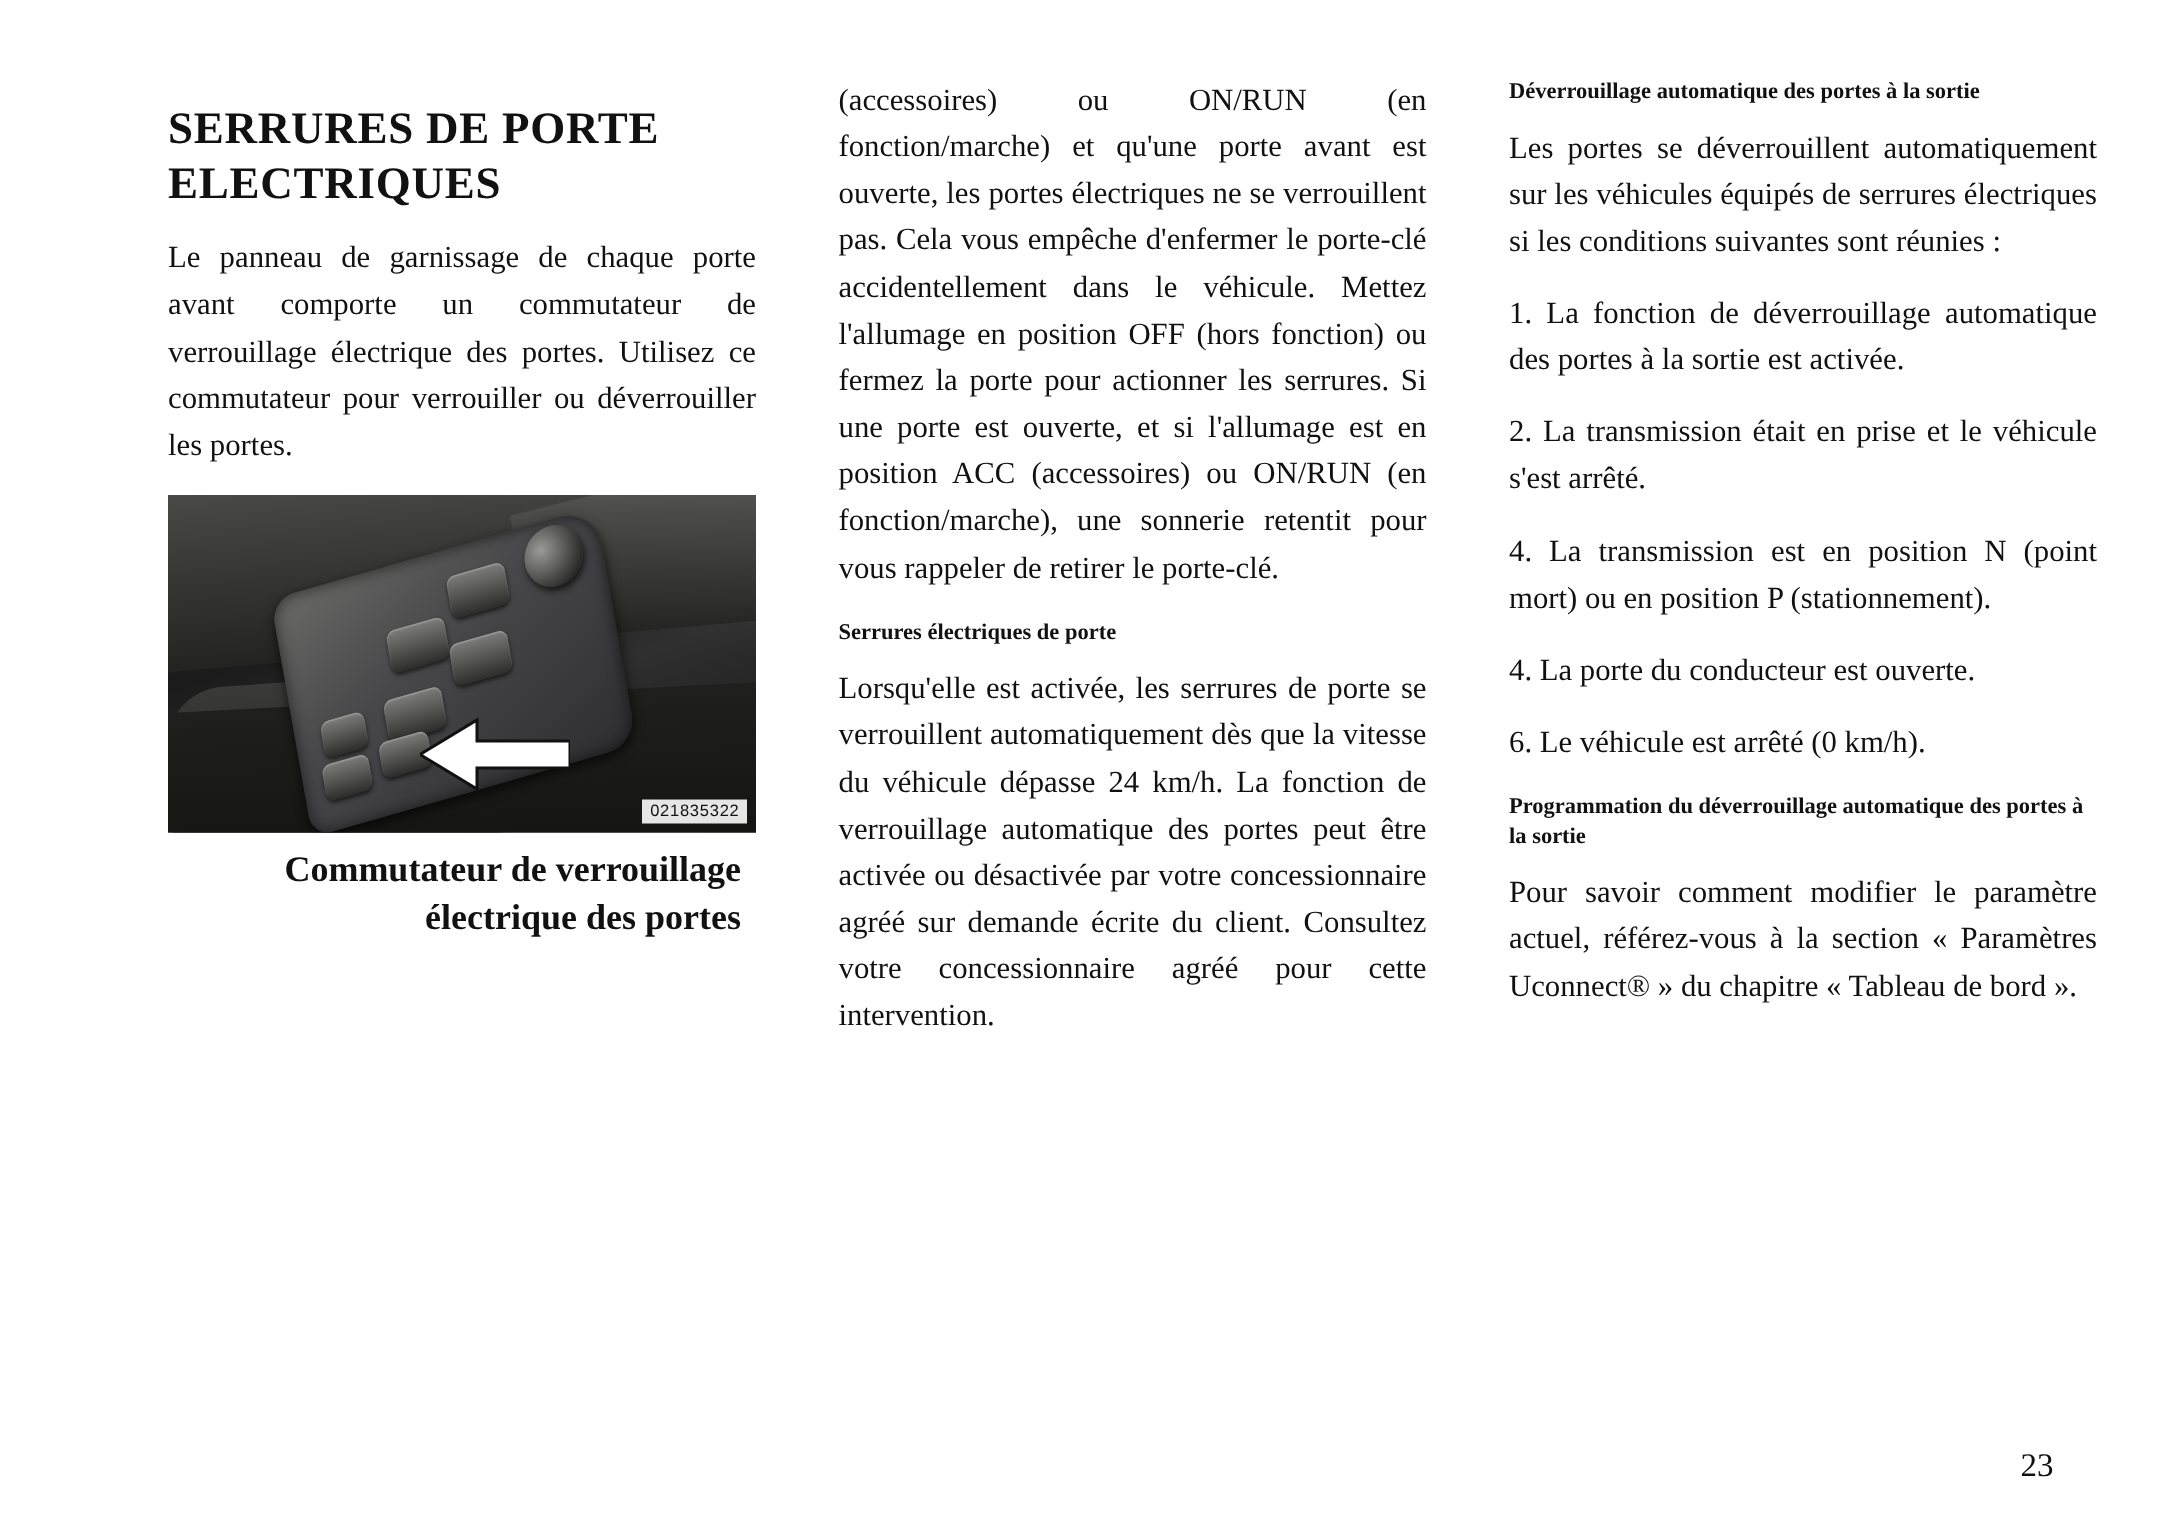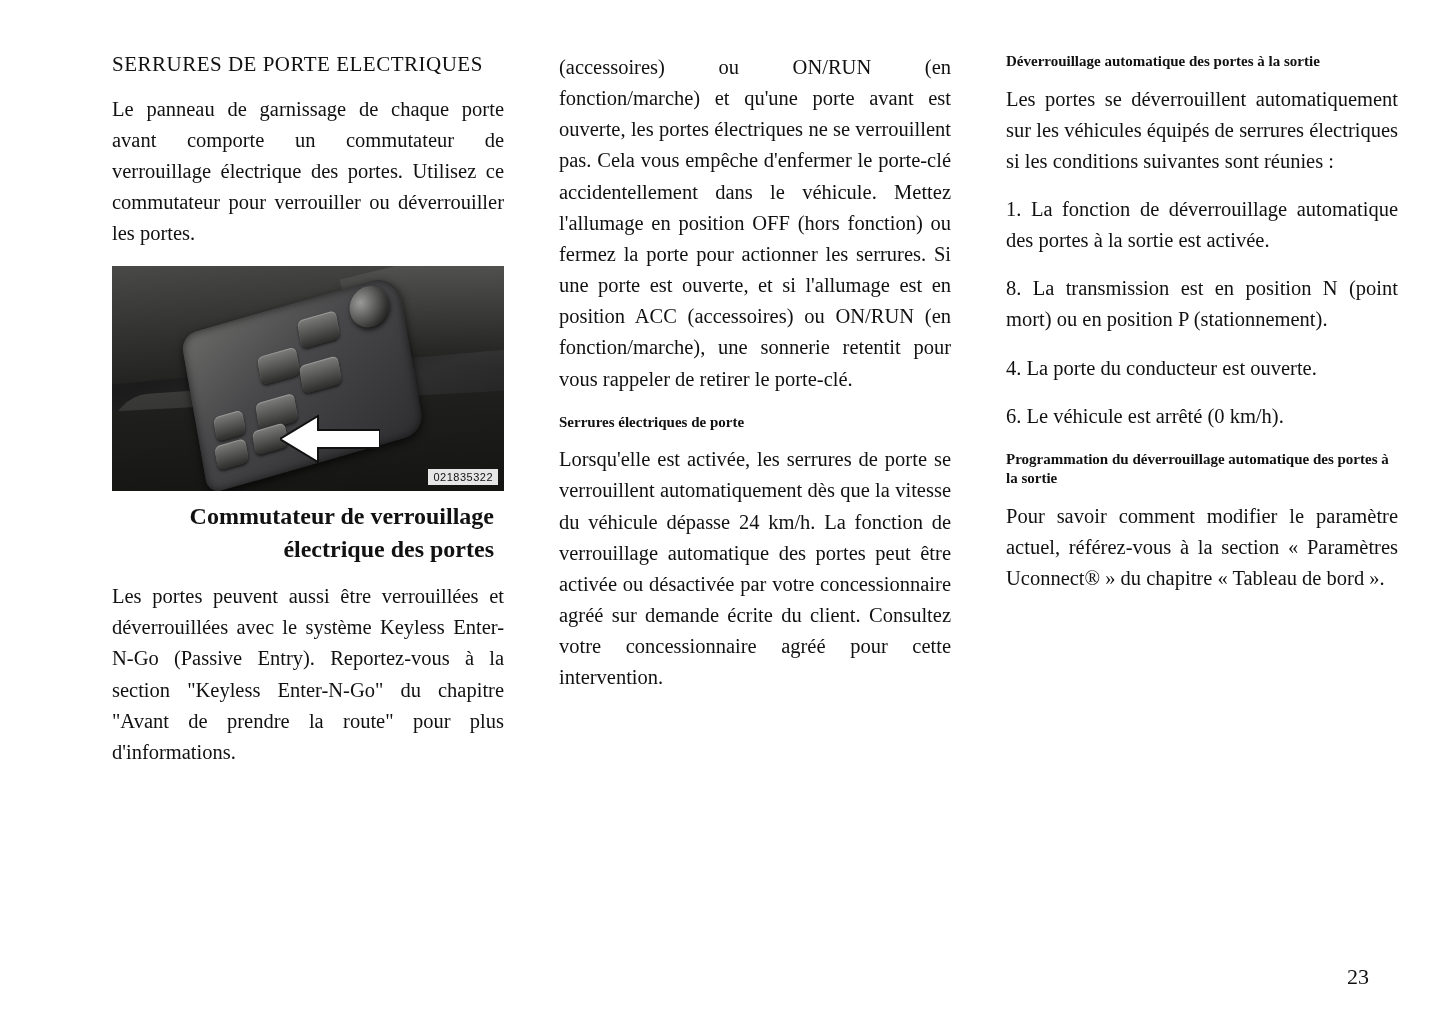--- a/index.html
+++ b/index.html
@@ -27,25 +27,25 @@
     display: flex;
     gap: 55px;
     height: 880px;
   }
   .col {
     width: 392px;
     flex: 0 0 392px;
   }
   h1.chapter-title {
     font-family: "Liberation Serif", serif;
-    font-weight: normal;
-    font-size: 21px;
+    font-weight: bold;
+    font-size: 30px;
     line-height: 1.22;
     letter-spacing: 0.5px;
-    margin: 0 0 16px 0;
+    margin: 16px 0 16px 0;
     text-transform: uppercase;
   }
   h2.section-title {
     font-family: "Liberation Serif", serif;
     font-weight: bold;
     font-size: 15px;
     line-height: 1.3;
     margin: 18px 0 12px 0;
   }
   h2.section-title.first {
@@ -191,34 +191,34 @@
             <svg width="100" height="50" viewBox="0 0 100 50" aria-hidden="true">
               <polygon points="0,25 38,2 38,16 100,16 100,34 38,34 38,48" fill="#ffffff" stroke="#111111" stroke-width="2"></polygon>
             </svg>
           </div>
 
           <div class="fig-code">021835322</div>
         </div>
         <div class="figure-caption">Commutateur de verrouillage électrique des portes</div>
       </div>
 
-      <p class="body">Les portes peuvent aussi être verrouillées et déverrouillées avec le système Keyless Enter-N-Go (Passive Entry). Reportez-vous à la section "Keyless Enter-N-Go" du chapitre "Avant de prendre la route" pour plus d'informations.</p>
     </div>
 
     <div class="col">
       <p class="body">(accessoires) ou ON/RUN (en fonction/marche) et qu'une porte avant est ouverte, les portes électriques ne se verrouillent pas. Cela vous empêche d'enfermer le porte-clé accidentellement dans le véhicule. Mettez l'allumage en position OFF (hors fonction) ou fermez la porte pour actionner les serrures. Si une porte est ouverte, et si l'allumage est en position ACC (accessoires) ou ON/RUN (en fonction/marche), une sonnerie retentit pour vous rappeler de retirer le porte-clé.</p>
       <h2 class="section-title">Serrures électriques de porte</h2>
       <p class="body">Lorsqu'elle est activée, les serrures de porte se verrouillent automatiquement dès que la vitesse du véhicule dépasse 24 km/h. La fonction de verrouillage automatique des portes peut être activée ou désactivée par votre concessionnaire agréé sur demande écrite du client. Consultez votre concessionnaire agréé pour cette intervention.</p>
     </div>
 
     <div class="col">
       <h2 class="section-title first">Déverrouillage automatique des portes à la sortie</h2>
       <p class="body">Les portes se déverrouillent automatiquement sur les véhicules équipés de serrures électriques si les conditions suivantes sont réunies :</p>
       <p class="body">1. La fonction de déverrouillage automatique des portes à la sortie est activée.</p>
-      <p class="body">8. La transmission est en position N (point mort) ou en position P (stationnement).</p>
+      <p class="body">2. La transmission était en prise et le véhicule s'est arrêté.</p>
+      <p class="body">4. La transmission est en position N (point mort) ou en position P (stationnement).</p>
       <p class="body">4. La porte du conducteur est ouverte.</p>
       <p class="body">6. Le véhicule est arrêté (0 km/h).</p>
       <h2 class="section-title">Programmation du déverrouillage automatique des portes à la sortie</h2>
       <p class="body">Pour savoir comment modifier le paramètre actuel, référez-vous à la section « Paramètres Uconnect® » du chapitre « Tableau de bord ».</p>
     </div>
 
   </div>
 
   <div class="page-number">23</div>
 </div>

